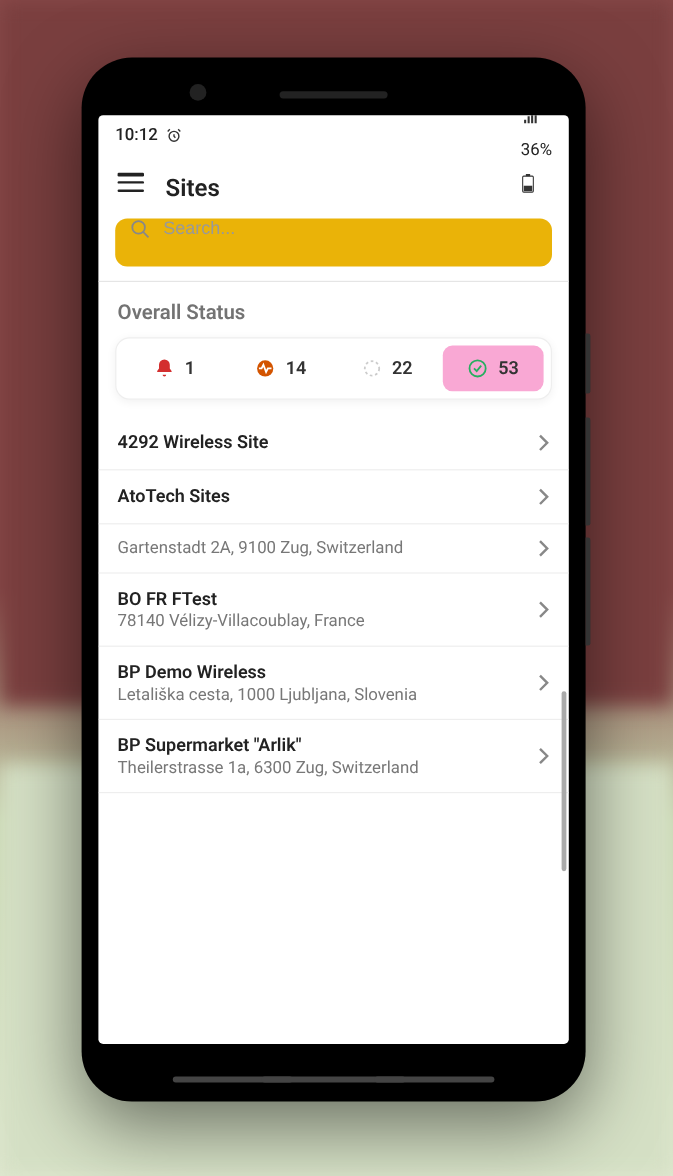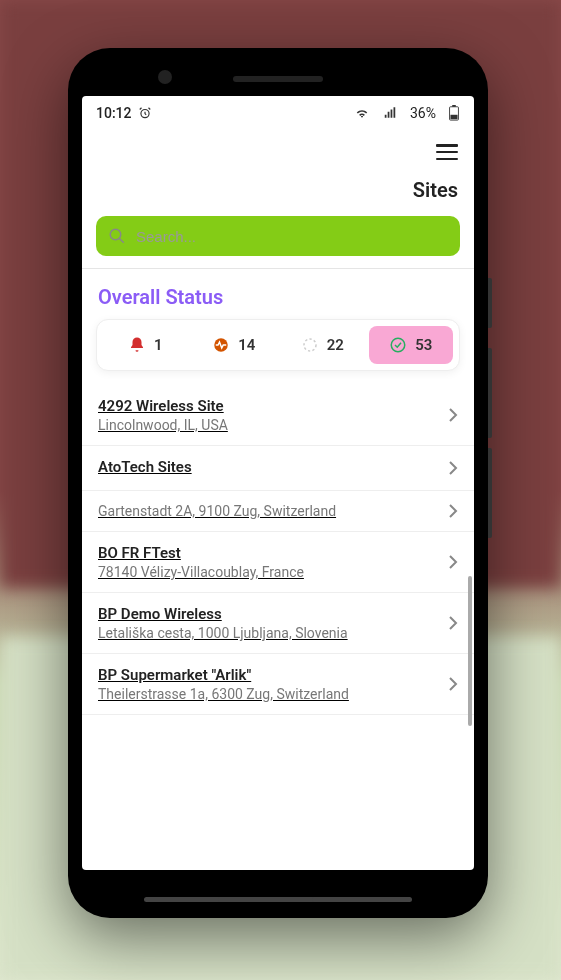--- a/index.html
+++ b/index.html
@@ -74,55 +74,54 @@
   .status-bar {
     height: 34px;
     display:flex;
     justify-content: space-between;
     align-items:center;
     padding: 0 14px;
     font-size: 14px;
     color:#222;
   }
   .status-left { display:flex; align-items:center; gap:6px; font-weight:500;}
-  .status-right { display:flex; align-items:center; gap:12px;}
+  .status-right { display:flex; gap:12px;flex-direction:column;}
   .header {
     display:flex;
-    align-items:flex-end;
+    align-items:flex-start;
     gap:18px;
     padding: 14px 16px 10px;
-    flex-direction: column;
   }
   .hamburger {
     width:22px; height:16px;
     display:flex; flex-direction:column; justify-content:space-between;
     cursor:pointer;
   }
   .hamburger span { height:2.5px; background:#222; border-radius:1px;}
   .title { font-size:20px; font-weight:600; color:#222;}
   .search-wrap { padding: 4px 14px 12px;}
   .search {
-    background:#84cc16;
+    background:#eab308;
     border-radius:10px;
     height:40px;
     display:flex;
-    align-items:center;
+    align-items:flex-start;
     padding:0 12px;
     gap:10px;
     color:#888;
   }
   .search svg { flex-shrink:0;}
   .search input {
     border:none; background:transparent; outline:none;
     font-size:15px; color:#444; width:100%;
   }
   .search input::placeholder { color:#999;}
   .divider { height:1px; background:#e5e5e5;}
   .section-title {
-    font-size:20px; font-weight:600; color:#8b5cf6;
+    font-size:17px; font-weight:600; color:#737373;
     padding: 16px 16px 10px;
   }
   .status-card {
     margin: 0 14px 14px;
     background:#fff;
     border:1px solid #eee;
     border-radius:12px;
     box-shadow: 0 2px 8px rgba(0,0,0,0.06);
     display:flex;
     padding: 6px;
@@ -143,21 +142,20 @@
   .stat.active { background:#f9a8d4;}
   .site-list { flex:1; overflow-y:auto;}
   .site {
     padding: 12px 16px;
     border-bottom:1px solid #eee;
     display:flex;
     align-items:center;
     justify-content:space-between;
     gap:10px;
     cursor:pointer;
-    text-decoration:underline;
   }
   .site-text { flex:1; min-width:0;}
   .site-name { font-size:15px; font-weight:600; color:#222; margin-bottom:2px;}
   .site-addr {
     font-size:14px; color:#777;
     white-space:nowrap; overflow:hidden; text-overflow:ellipsis;
   }
   .chev { color:#888; flex-shrink:0;}
   .scroll-ind {
     position:absolute;
@@ -259,21 +257,20 @@
             <path d="M8 12l3 3 5-6"></path>
           </svg>
         <span>53</span>
       </div>
     </div>
 
     <div class="site-list" id="site-list">
         <div class="site">
     <div class="site-text">
       <div class="site-name">4292 Wireless Site</div>
-      <div class="site-addr">Lincolnwood, IL, USA</div>
     </div>
     <svg class="chev" width="10" height="16" viewBox="0 0 10 16" fill="none" stroke="#888" stroke-width="2">
             <path d="M2 2l6 6-6 6"></path>
           </svg>
   </div>
         <div class="site">
     <div class="site-text">
       <div class="site-name">AtoTech Sites</div>
     </div>
     <svg class="chev" width="10" height="16" viewBox="0 0 10 16" fill="none" stroke="#888" stroke-width="2">

